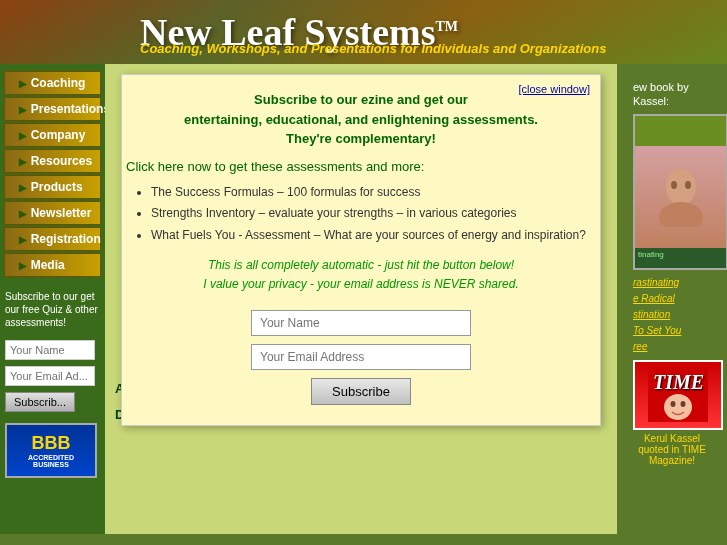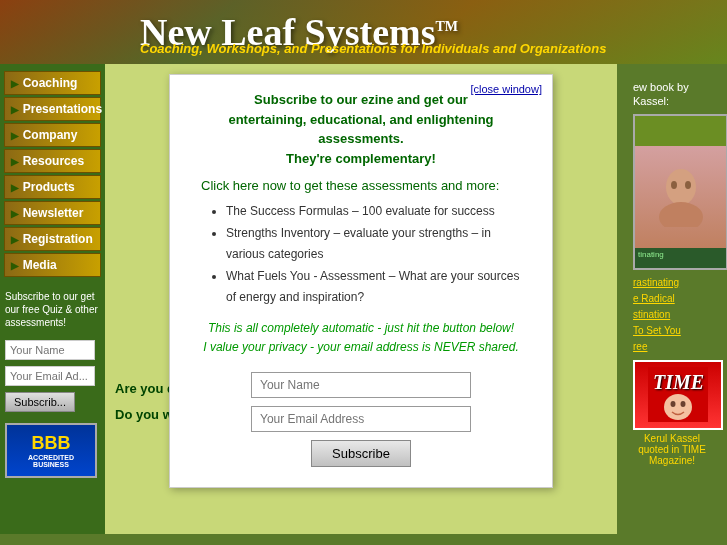--- a/index.html
+++ b/index.html
@@ -65,21 +65,21 @@
     
     .sidebar {
       width: 105px;
       background: #3a6b1a;
       padding-top: 5px;
       flex-shrink: 0;
     }
     .nav-item {
       background: linear-gradient(to right, #8B6914, #C8A000);
       margin: 2px 4px;
-      padding: 4px 6px;
+      padding: 4px 14px;
       color: #fff;
       font-size: 12px;
       font-weight: bold;
       cursor: pointer;
       display: flex;
       align-items: center;
       border: 1px solid #6B5000;
     }
     .nav-item::before {
       content: '▶';
@@ -161,20 +161,21 @@
     }
     .book-cover-bottom {
       background: #2a5a2a;
       height: 20px;
       width: 100%;
     }
     .right-links {
       color: #FFD700;
       font-size: 10px;
       line-height: 1.6;
+      font-style: italic;
     }
     .right-links div {
       cursor: pointer;
       text-decoration: underline;
     }
     .time-badge {
       width: 90px;
       height: 70px;
       background: linear-gradient(to bottom, #cc0000, #ff3333);
       border: 2px solid #fff;
@@ -207,24 +208,24 @@
     .modal-overlay {
       position: absolute;
       top: 0; left: 0; right: 0; bottom: 0;
       z-index: 10;
       display: flex;
       align-items: flex-start;
       justify-content: center;
       padding-top: 10px;
     }
     .modal {
-      background: #ffffff;
+      background: #fef9c3;
       border: 1px solid #ccc;
-      width: 384px;
-      padding: 15px 31px 20px;
+      width: 480px;
+      padding: 15px 4px 20px;
       position: relative;
       box-shadow: 2px 2px 8px rgba(0,0,0,0.3);
     }
     .modal-close {
       position: absolute;
       top: 8px;
       right: 10px;
       color: #00a;
       font-size: 11px;
       cursor: pointer;
@@ -381,21 +382,21 @@
 
         <div class="modal-title">
           <span>Subscribe to our ezine and get our</span><br>
           <span>entertaining, educational, and enlightening assessments.</span><br>
           <span>They're complementary!</span>
         </div>
 
         <div class="modal-click-text">Click here now to get these assessments and more:</div>
 
         <ul class="modal-list">
-          <li>The Success Formulas – 100 evaluate for success</li>
+          <li>The Success Formulas – 100 formulas for success</li>
           <li>Strengths Inventory – evaluate your strengths – in various categories</li>
           <li>What Fuels You - Assessment – What are your sources of energy and inspiration?</li>
         </ul>
 
         <div class="modal-auto-text">
           <span>This is all completely automatic - just hit the button below!</span><br>
           <span>I value your privacy - your email address is NEVER shared.</span>
         </div>
 
         <div class="modal-form">

